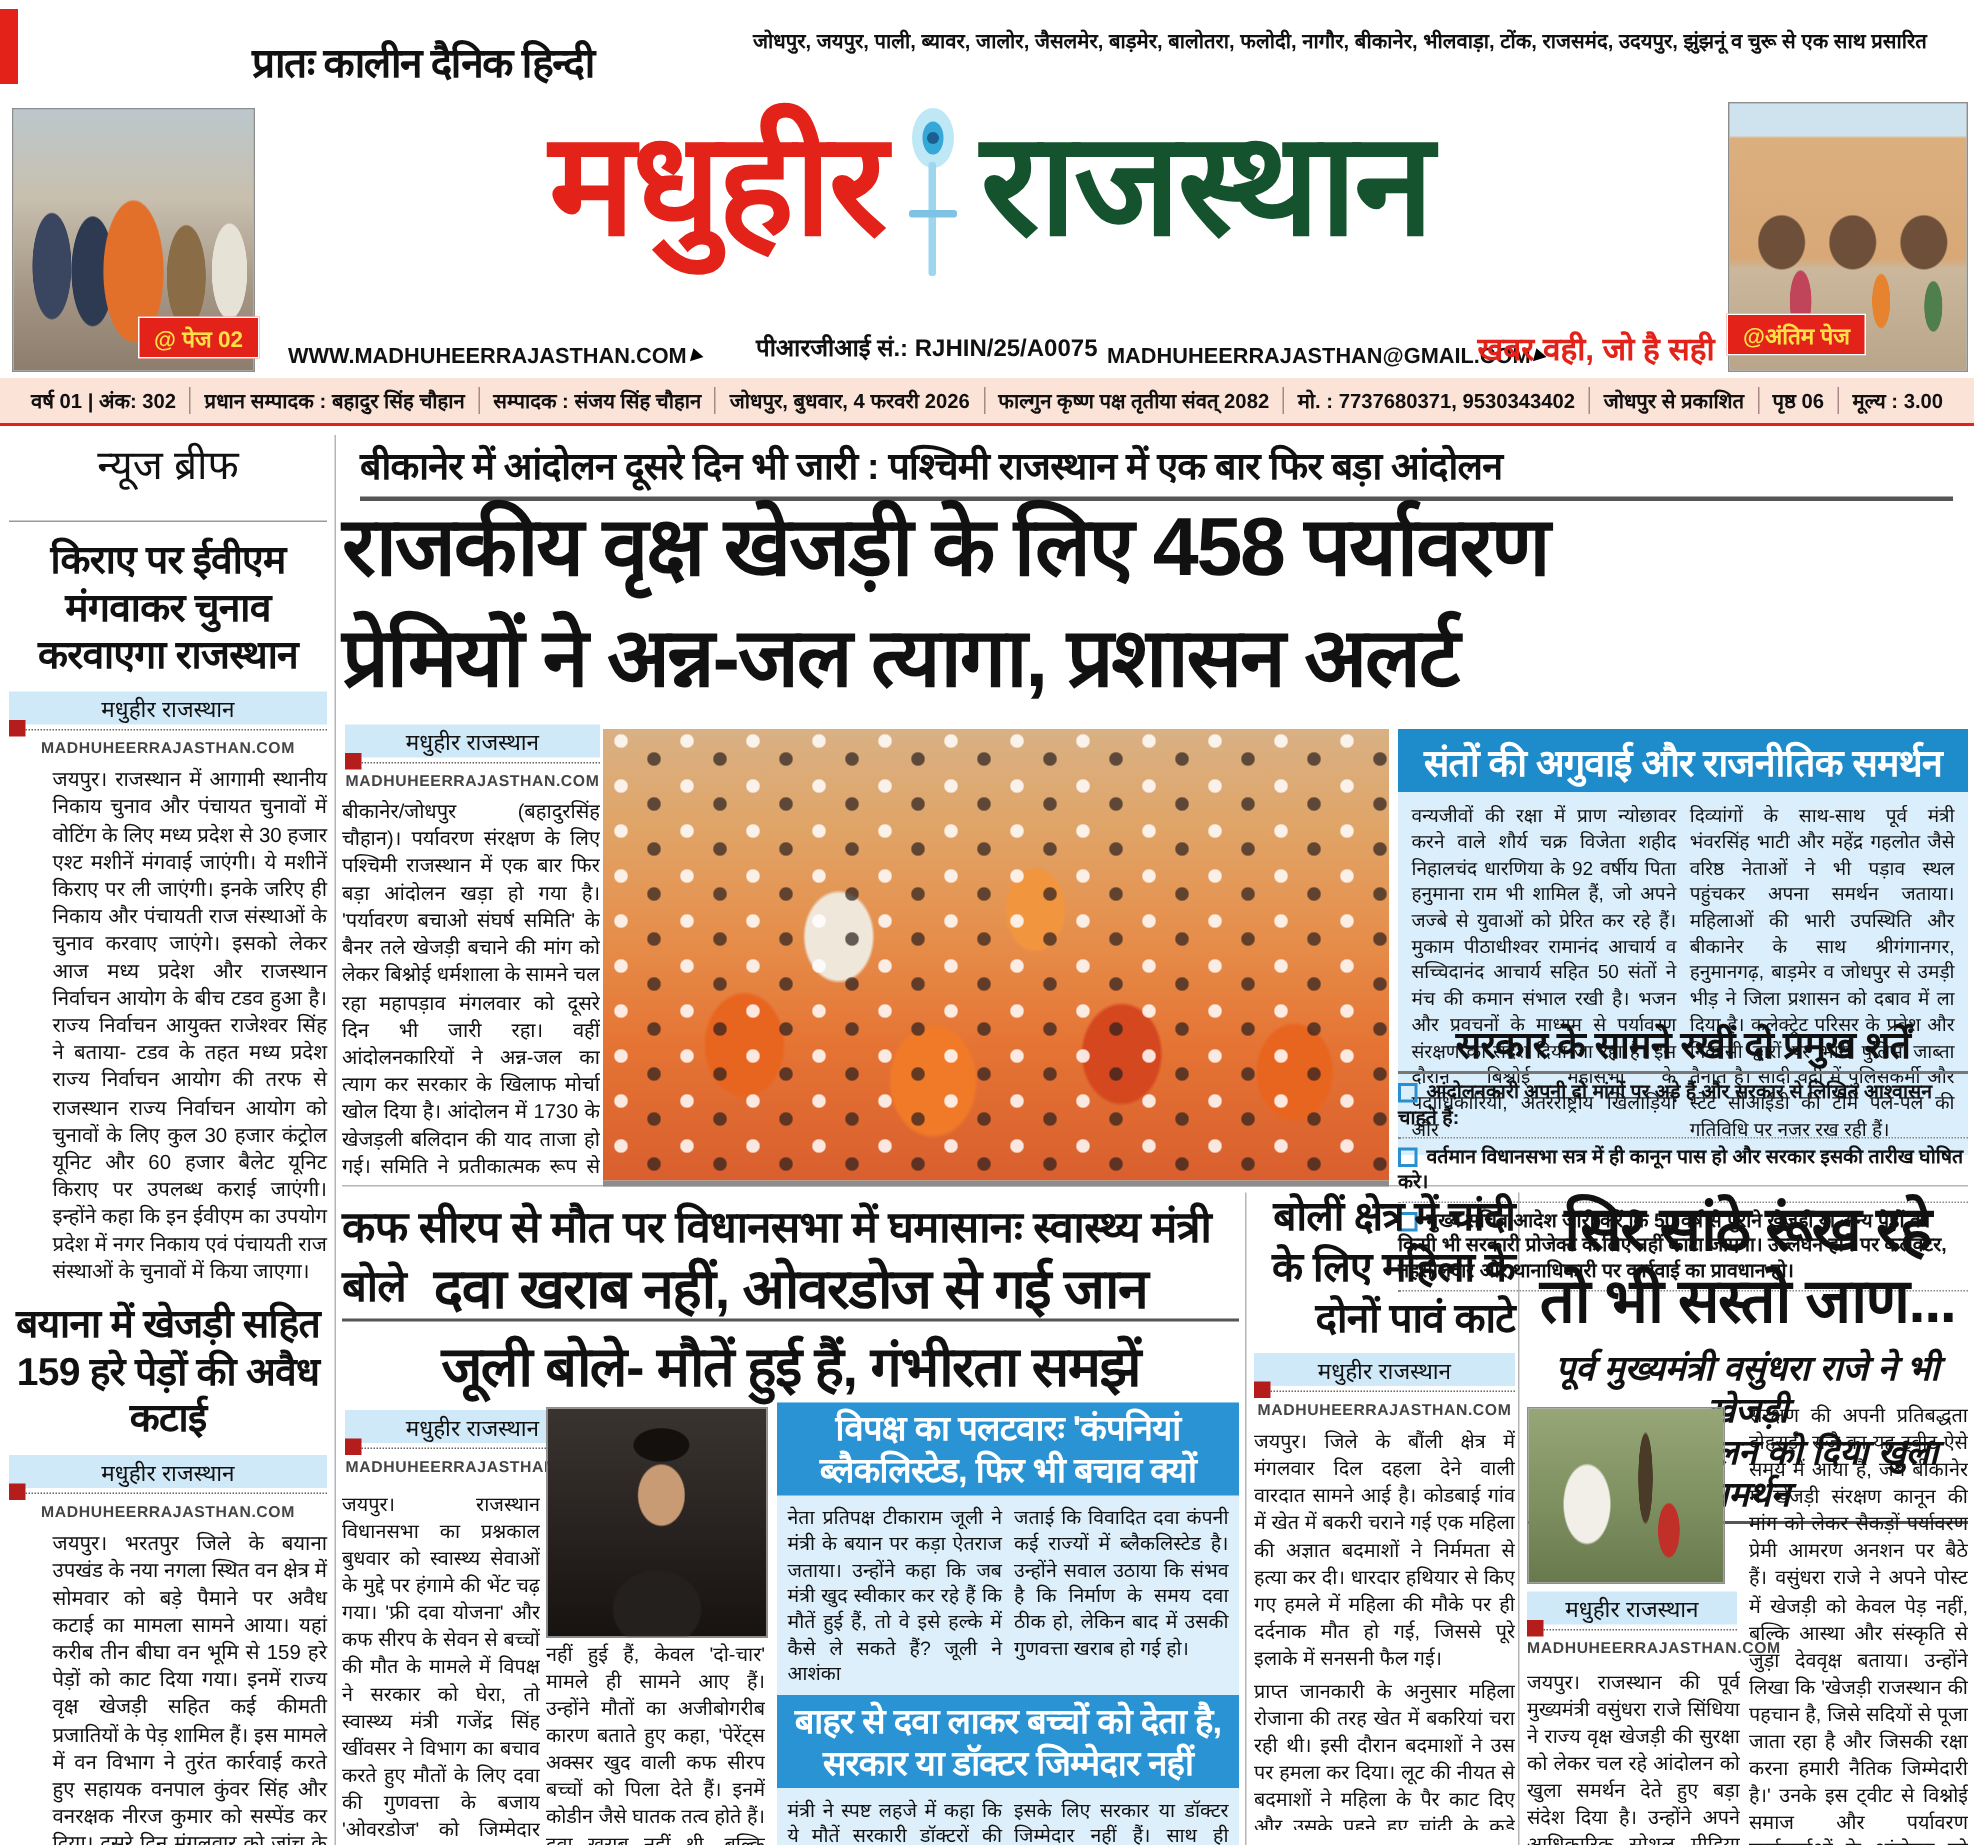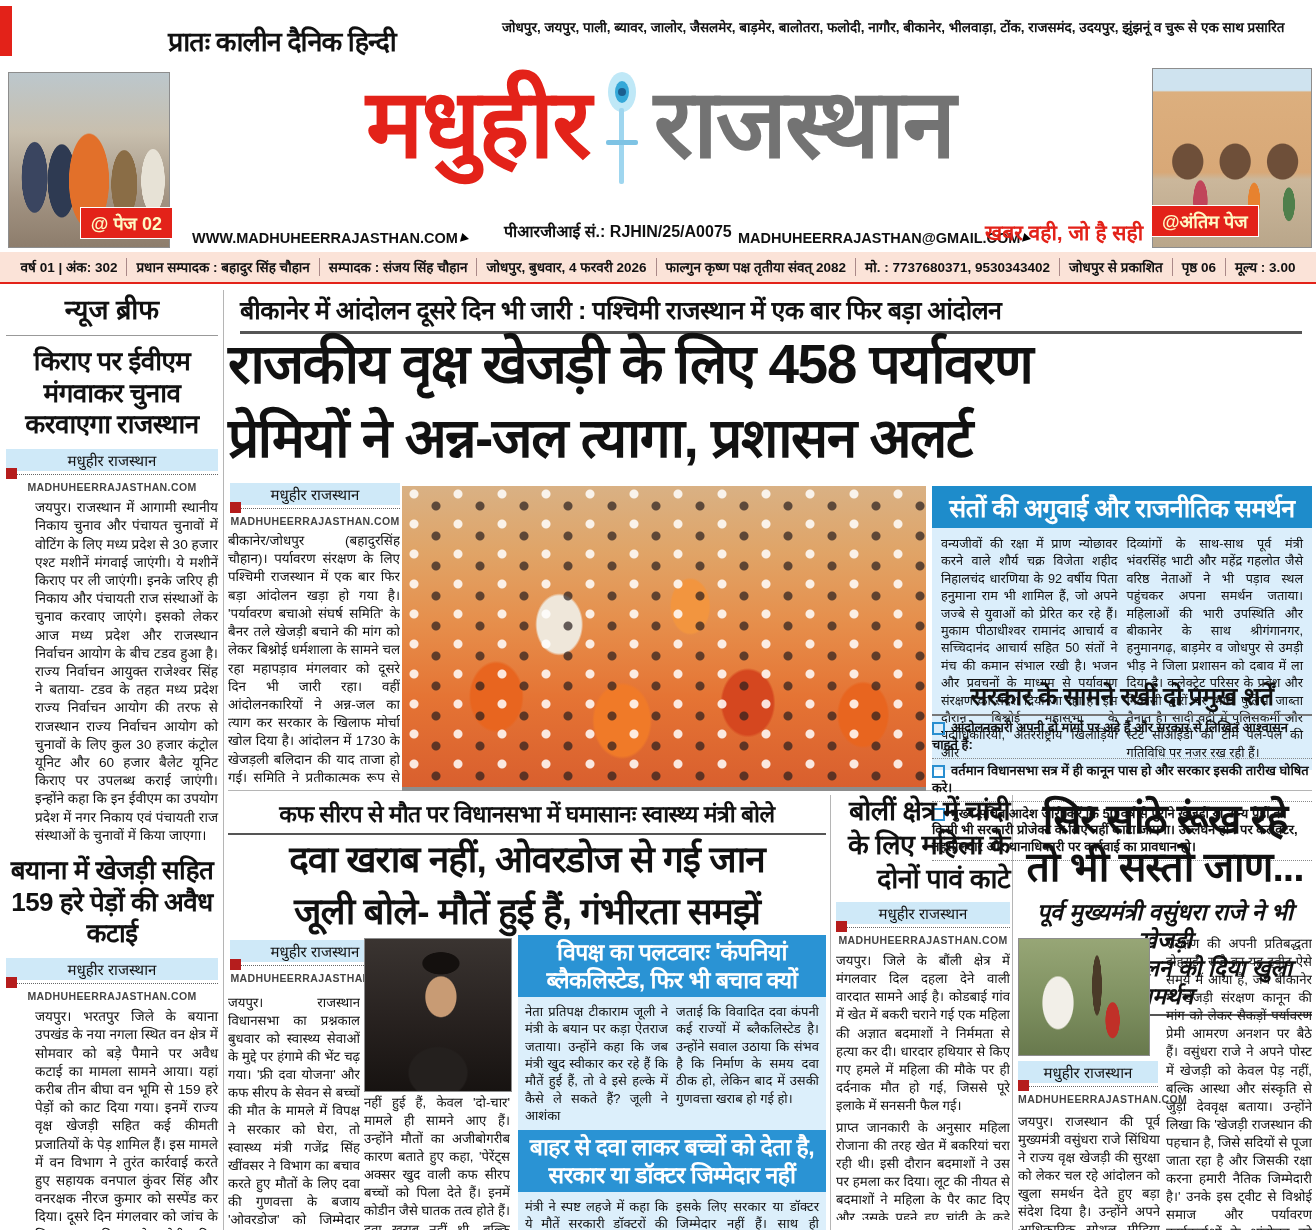--- a/index.html
+++ b/index.html
@@ -12,21 +12,21 @@
   .hr{position:absolute;height:1px;background:#b5b5b5;}
 
   
   .red-corner{left:0;top:6px;width:12px;height:50px;background:#e32219;}
   .daily{left:168px;top:22px;font-size:27px;font-weight:bold;letter-spacing:-1px;}
   .cities{left:502px;top:20px;width:810px;font-size:13.5px;font-weight:bold;line-height:1.2;}
 
   
   .masthead{left:180px;top:62px;width:960px;height:160px;display:flex;align-items:flex-start;justify-content:center;gap:6px;}
   .title-red{font-size:96px;font-weight:bold;color:#e32219;line-height:1.3;letter-spacing:-2px;}
-  .title-black{font-size:96px;font-weight:bold;color:#737373;line-height:1.3;letter-spacing:-2px;}
+  .title-black{font-size:96px;font-weight:bold;color:#14532d;line-height:1.3;letter-spacing:-2px;}
   .flute{margin-top:8px;}
   .mast-web{left:192px;top:230px;font-size:14.5px;font-weight:bold;}
   .mast-prgi{left:504px;top:220px;font-size:16px;font-weight:bold;}
   .mast-email{left:738px;top:230px;font-size:14.5px;font-weight:bold;}
   .mast-slogan{left:985px;top:218px;font-size:21px;font-weight:bold;color:#e32219;}
   .cursor{display:inline-block;width:0;height:0;border-left:8px solid #000;border-top:4px solid transparent;border-bottom:5px solid transparent;transform:rotate(15deg);margin-left:3px;}
 
   
   .photo{border:1px solid #8d8d8d;}
   .photo-left{left:8px;top:72px;width:160px;height:174px;
@@ -39,40 +39,40 @@
       linear-gradient(180deg,#bcc7cc 0%,#c8bfae 34%,#a29382 72%,#8d7d6c 100%);}
   .photo-right{left:1152px;top:68px;width:158px;height:178px;
     background:
       radial-gradient(ellipse 26px 30px at 22% 52%,#6e4f39 0 58%,transparent 62%),
       radial-gradient(ellipse 26px 30px at 52% 52%,#6e4f39 0 58%,transparent 62%),
       radial-gradient(ellipse 26px 30px at 82% 52%,#6e4f39 0 58%,transparent 62%),
       radial-gradient(ellipse 12px 34px at 30% 74%,#c0455a 0 58%,transparent 62%),
       radial-gradient(ellipse 10px 30px at 64% 74%,#e7822f 0 58%,transparent 62%),
       radial-gradient(ellipse 10px 28px at 86% 76%,#4f7f4b 0 58%,transparent 62%),
       linear-gradient(180deg,#cfe3ef 0%,#cfe3ef 12%,#dcaf7e 13%,#d8a877 58%,#cbb79b 62%,#b9a68a 100%);}
-  .badge{position:absolute;background:#e32219;color:#fef9c3;font-weight:bold;font-size:18px;padding:3px 10px;border:1px solid #fff;}
+  .badge{position:absolute;background:#e32219;color:#fde047;font-weight:bold;font-size:15px;padding:3px 10px;border:1px solid #fff;}
   .badge-l{right:-4px;bottom:8px;}
   .badge-r{left:-2px;bottom:10px;}
 
   
   .infobar{left:0;top:252px;width:1316px;height:30px;background:#fbe3d8;border-bottom:2px solid #e32219;
     display:flex;align-items:center;justify-content:center;font-size:13.5px;font-weight:bold;}
   .infobar span{padding:0 9px;border-right:1px solid #a88;white-space:nowrap;}
   .infobar span:last-child{border-right:none;}
 
   
   .byl{text-align:center;}
   .byl .strip{background:#cfe9f8;font-weight:normal;font-size:15px;padding:1px 0;}
   .byl .dots{border-top:1px dotted #666;margin-top:3px;position:relative;height:6px;}
   .byl .sq{width:11px;height:11px;background:#b51d1d;position:absolute;left:0;top:-7px;}
   .byl .site{font-size:10.5px;color:#444;font-weight:bold;letter-spacing:.4px;}
 
   
   .col-left{left:6px;top:290px;width:212px;}
-  .nb-head{font-size:27px;font-weight:bold;text-align:center;border-bottom:1px solid #999;padding-bottom:8px;}
+  .nb-head{font-size:27px;font-weight:normal;text-align:center;border-bottom:1px solid #999;padding-bottom:20px;}
   .nb-h{font-size:26px;font-weight:bold;text-align:center;line-height:1.22;letter-spacing:-.5px;margin-top:10px;}
   .nb-b{font-size:13.6px;line-height:1.34;margin-top:6px;margin-left:29px;}
 
   
   .lead-kicker{left:240px;top:292px;width:1062px;font-size:25px;font-weight:bold;
     border-bottom:3px solid #555;padding-bottom:5px;letter-spacing:-.5px;}
   .lead-h{left:228px;top:328px;width:1086px;font-size:55px;font-weight:bold;line-height:1.34;letter-spacing:-1.5px;}
   .lead-byline{left:230px;top:483px;width:170px;}
   .lead-body{left:228px;top:532px;width:172px;height:256px;font-size:13.4px;line-height:1.36;}
   .photo-crowd{left:402px;top:486px;width:524px;height:301px;
@@ -91,21 +91,21 @@
   
   .saints{left:932px;top:486px;width:380px;}
   .saints .hdr{background:#1e8ccb;color:#fff;font-size:25px;font-weight:bold;text-align:center;padding:4px 0;letter-spacing:-.5px;}
   .saints .bd{background:#dbeefb;display:flex;gap:9px;padding:8px 9px;font-size:12.7px;line-height:1.37;}
   .demands{left:932px;top:678px;width:380px;}
   .demands .hdr{font-size:25px;font-weight:bold;text-align:center;border-bottom:2px solid #777;padding-bottom:2px;letter-spacing:-.5px;}
   .demand{font-size:13px;font-weight:bold;line-height:1.3;border-bottom:1px dotted #888;padding:4px 0;}
   .chk{display:inline-block;width:9px;height:9px;border:2px solid #2a8fd0;margin-right:6px;vertical-align:middle;}
 
   
-  .syr-kicker{left:228px;top:797px;width:598px;font-size:23px;font-weight:bold;text-align:center;
+  .syr-kicker{left:228px;top:797px;width:598px;font-size:29px;font-weight:bold;
     border-bottom:2px solid #555;padding-bottom:4px;letter-spacing:-.5px;}
   .syr-h1{left:228px;top:832px;width:598px;font-size:37px;font-weight:bold;text-align:center;letter-spacing:-1px;}
   .syr-h2{left:228px;top:884px;width:598px;font-size:37px;font-weight:bold;text-align:center;letter-spacing:-1px;}
   .syr-byline{left:230px;top:940px;width:170px;}
   .syr-c1{left:228px;top:994px;width:132px;height:236px;font-size:13.2px;line-height:1.37;}
   .photo-minister{left:364px;top:938px;width:146px;height:152px;
     background:
       radial-gradient(ellipse 26px 34px at 52% 38%,#c89b74 0 58%,transparent 62%),
       radial-gradient(ellipse 30px 18px at 52% 16%,#14100e 0 60%,transparent 64%),
       radial-gradient(ellipse 46px 40px at 50% 88%,#24201e 0 62%,transparent 66%),

